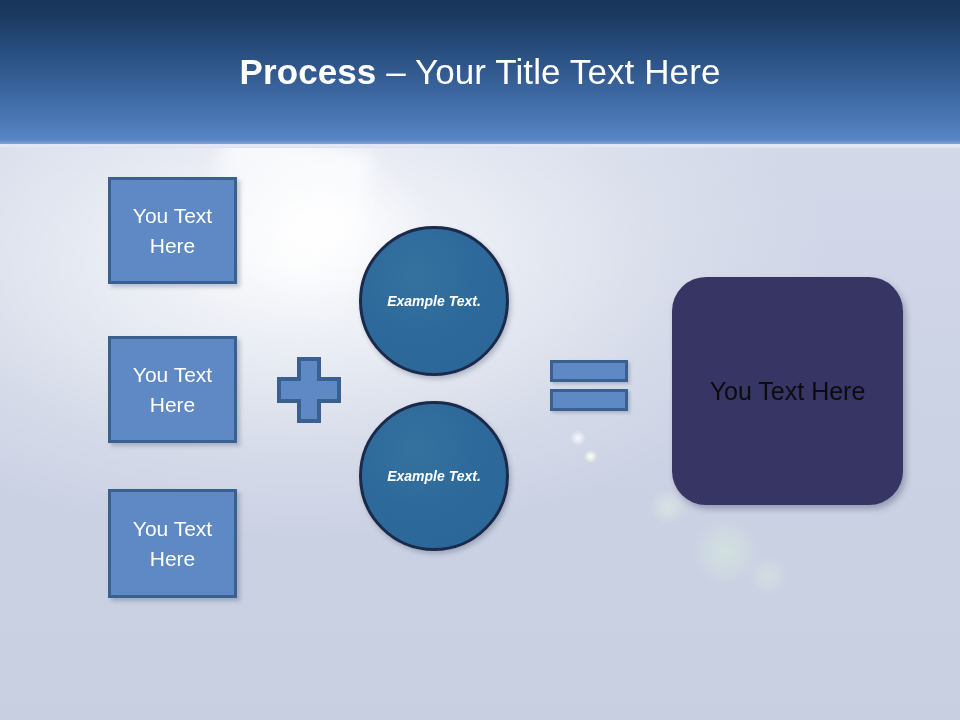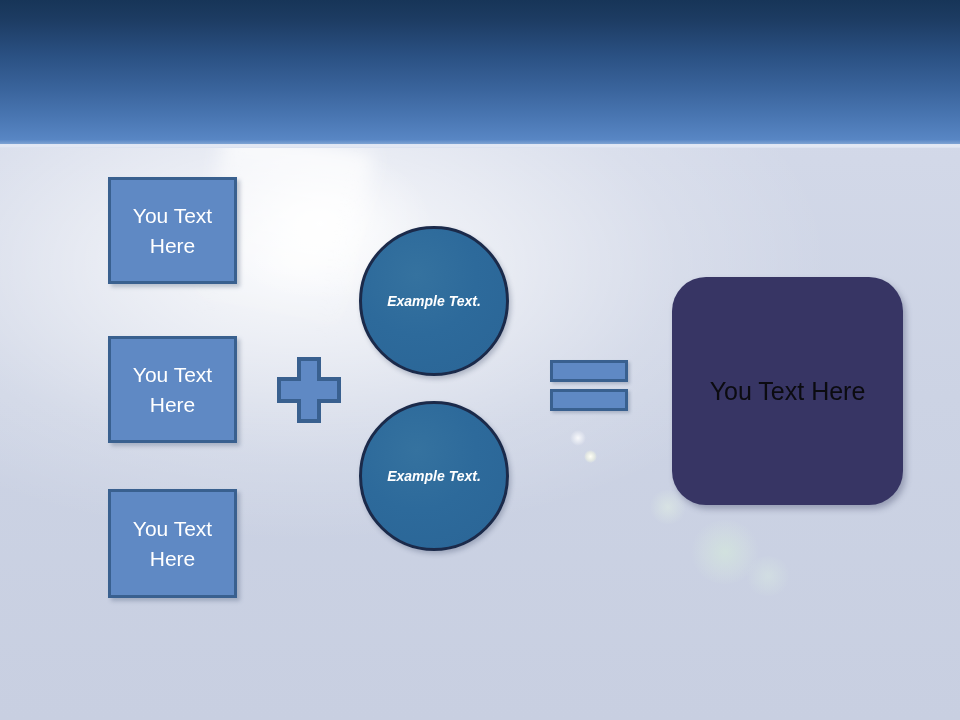--- a/index.html
+++ b/index.html
@@ -192,20 +192,21 @@
   <div class="bg-burst"></div>
   <div class="bg-ray"></div>
   <div class="flare flare-a"></div>
   <div class="flare flare-b"></div>
   <div class="flare flare-c"></div>
   <div class="flare flare-d"></div>
   <div class="flare flare-e"></div>
 
   <div class="header"></div>
   <div class="header-underline"></div>
+  <div class="title"><span class="strong">Process</span><span class="rest"> – Your Title Text Here</span></div>
 
   <div class="sq sq-1">
       <span>You Text Here</span>
     </div>
   <div class="sq sq-2">
       <span>You Text Here</span>
     </div>
   <div class="sq sq-3">
       <span>You Text Here</span>
     </div>

